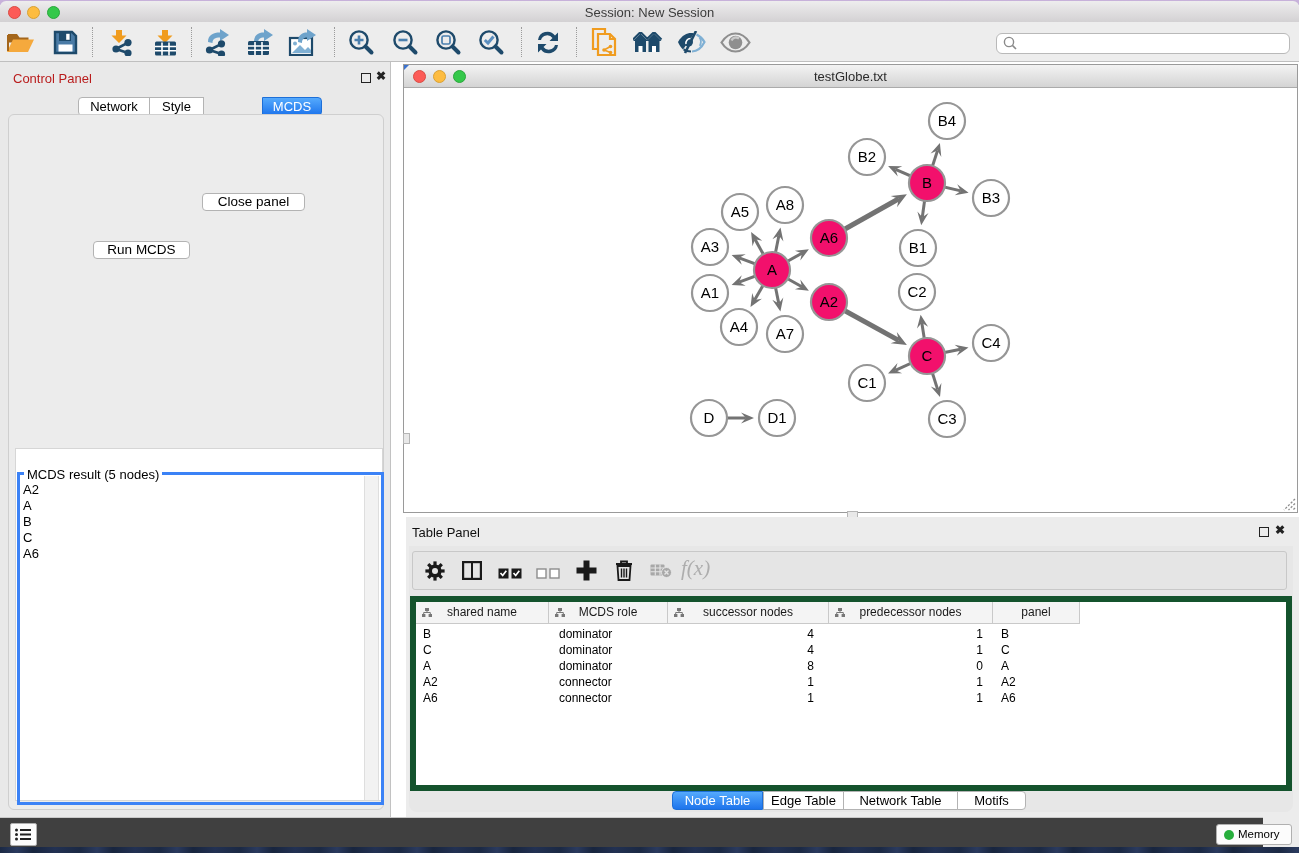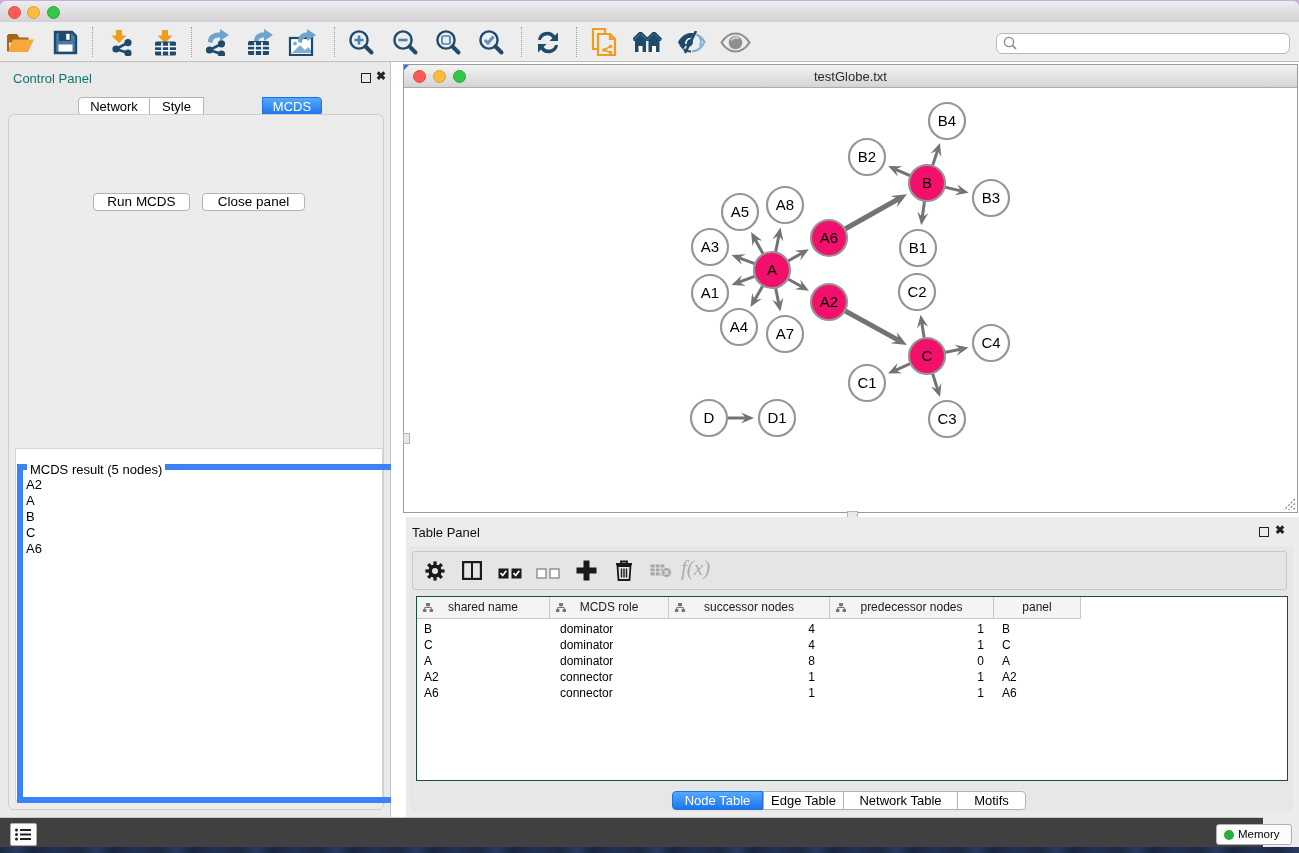--- a/index.html
+++ b/index.html
@@ -10,39 +10,39 @@
  background:linear-gradient(#eeedee,#d3d1d3);border-bottom:1px solid #acacac;
  border-radius:6px 6px 0 0;}
 .light{position:absolute;width:11px;height:11px;border-radius:50%;top:5px;}
 #titlebar .t{position:absolute;width:100%;text-align:center;top:4px;font-size:13px;color:#3c3c3c;}
 #toolbar{left:0;top:22px;width:1299px;height:39px;background:#ededed;border-bottom:1px solid #bfbfbf;}
 .sep{position:absolute;top:5px;height:30px;width:0;border-left:1px dotted #9b9b9b;}
 .ticon{position:absolute;top:8px;}
 #searchbox{position:absolute;left:996px;top:11px;width:292px;height:19px;background:#fff;
  border:1px solid #b9b9b9;border-radius:6px;}
 #leftpanel{left:0;top:62px;width:390px;height:755px;background:#e9e9e9;border-right:1px solid #c2c2c2;}
-.panhead{font-size:13px;color:#0f766e;}
+.panhead{font-size:13px;color:#b91c1c;}
 .boxicon{position:absolute;width:8px;height:8px;border:1.5px solid #222;}
 .xicon{position:absolute;font-size:12px;font-weight:bold;color:#222;}
 #tabstrip{position:absolute;left:78px;top:35px;height:19px;}
 .tab{position:absolute;top:0;height:17px;background:#fff;border:1px solid #b3b3b3;
  font-size:13px;text-align:center;line-height:17px;color:#000;}
 .tabsel{background:linear-gradient(#55aafd,#1d74ec);color:#fff;border-color:#1d6fd8;}
 #cpanel{position:absolute;left:8px;top:52px;width:374px;height:694px;background:#ececec;
  border:1px solid #cfcfcf;border-radius:6px;}
 #optlabel{position:absolute;left:0;top:23px;width:374px;text-align:center;font-size:13.5px;color:#0a0a0a;}
 #dropdown{position:absolute;left:35px;top:44px;width:309px;height:19px;background:#fff;
  border:1px solid #ababab;border-radius:5px;}
 #dropdown .dtext{position:absolute;left:11px;top:2.5px;font-size:14px;color:#000;}
 #dstep{position:absolute;right:-1px;top:-1px;width:21px;height:19px;border-radius:0 5px 5px 0;
  background:linear-gradient(#6cb4fe,#2e7ef0);border:1px solid #2a71d8;}
 .btn{position:absolute;top:78px;height:16px;background:#fff;border:1px solid #b3b3b3;border-radius:4px;
  font-size:13.5px;text-align:center;line-height:16px;color:#000;}
 #whitepanel{position:absolute;left:6px;top:333px;width:366px;height:351px;background:#fff;border:1px solid #d6d6d6;}
-#groupbox{position:absolute;left:1px;top:15px;width:361px;height:327px;border:6px solid #3b82f6;padding-left:24px;}
+#groupbox{position:absolute;left:1px;top:23px;width:361px;height:327px;border:3px solid #3b82f6;}
 #grouplabel{position:absolute;left:4px;top:-8px;background:#fff;padding:0 3px;font-size:13px;color:#000;}
 #mcdslist{position:absolute;left:3px;top:7px;font-size:13px;color:#000;line-height:16px;}
 #gscroll{position:absolute;right:2px;top:1px;width:13px;height:324px;background:#f2f2f2;
  border-left:1px solid #dedede;border-right:1px solid #dedede;}
 #statusbar{left:0;top:817px;width:1263px;height:30px;background:#404040;border-top:1px solid #c9c9c9;}
 #listbtn{position:absolute;left:10px;top:5px;width:25px;height:21px;background:#fcfcfc;
  border:1px solid #b0b0b0;border-radius:2px;}
 #membtn{position:absolute;left:1216px;top:6px;width:74px;height:19px;background:#fcfcfc;
  border:1px solid #b0b0b0;border-radius:3px;font-size:11.5px;line-height:19px;}
 #memdot{position:absolute;left:7px;top:4.5px;width:10px;height:10px;border-radius:50%;background:#27ae3c;}
@@ -51,36 +51,37 @@
 #mdi{left:391px;top:62px;width:908px;height:755px;background:#fff;}
 #netwin{left:403px;top:64px;width:893px;height:447px;border:1px solid #9a9a9a;background:#fff;}
 #nettitle{position:absolute;left:0;top:0;width:893px;height:22px;
  background:linear-gradient(#f3f3f3,#d4d4d4);border-bottom:1px solid #ababab;}
 #nettitle .t{position:absolute;width:100%;text-align:center;top:4px;font-size:13px;color:#2b2b2b;}
 #tpanel{left:406px;top:517px;width:893px;height:300px;background:#ececec;}
 #tptitle{position:absolute;left:6px;top:8px;font-size:13px;color:#101010;}
 #tpinner{position:absolute;left:3px;top:29px;width:884px;height:266px;background:#e7e7e7;border-radius:0 0 8px 8px;}
 #tptools{position:absolute;left:6px;top:34px;width:873px;height:37px;background:#e5e5e5;
  border:1px solid #c8c8c8;border-radius:3px;}
-#ttable{position:absolute;left:10px;top:79px;width:870px;height:183px;background:#fff;border:1px solid #14532d;}
+#ttable{position:absolute;left:4px;top:79px;width:870px;height:183px;background:#fff;border:6px solid #14532d;}
 .hcell{position:absolute;top:0;height:21px;background:#f4f4f4;border-right:1px solid #c9c9c9;
  border-bottom:1px solid #c9c9c9;font-size:12px;color:#1a1a1a;text-align:center;line-height:21px;}
 .hic{position:absolute;left:6px;top:6px;}
 .trow{position:absolute;font-size:12px;color:#000;height:16px;line-height:16px;}
 .num{text-align:right;}
 #btabs{position:absolute;left:266px;top:274px;height:19px;}
 .btab{position:absolute;top:0;height:17px;background:#fff;border:1px solid #b3b3b3;font-size:13px;
  text-align:center;line-height:17px;color:#000;}
 .btab.tabsel{background:linear-gradient(#55aafd,#1d74ec);color:#fff;border-color:#1d6fd8;}
 </style></head><body>
 <div class="abs" id="topstrip"></div>
 <div class="abs" id="titlebar">
  <div class="light" style="left:8px;background:#fc5b57;border:0.5px solid #d94c44;"></div>
  <div class="light" style="left:27px;background:#fdbc40;border:0.5px solid #d9a133;"></div>
  <div class="light" style="left:46.5px;background:#34c84a;border:0.5px solid #2aa73c;"></div>
+ <div class="t">Session: New Session</div>
 </div>
 <div class="abs" id="toolbar">
 <div class="sep" style="left:92px"></div>
 <div class="sep" style="left:191px"></div>
 <div class="sep" style="left:334px"></div>
 <div class="sep" style="left:521px"></div>
 <div class="sep" style="left:576px"></div>
 <div class="ticon" style="left:6px;top:9px"><svg width="31" height="25" viewBox="0 0 31 25">
 <path d="M2,3 h9 l2.5,3.5 h9 v5 h-20.5 z" fill="#a4661b"></path>
 <path d="M1,21 L7,8.5 H28 L22,21 Z" fill="#f5a93d"></path>
@@ -187,21 +188,21 @@
  <div class="panhead" style="position:absolute;left:13px;top:9px">Control Panel</div>
  <div class="boxicon" style="left:361px;top:11px"></div>
  <div class="xicon" style="left:376px;top:7px">✖</div>
  <div id="tabstrip">
   <div class="tab" style="left:0;width:70px;border-radius:4px 0 0 4px;">Network</div>
   <div class="tab" style="left:71px;width:53px;">Style</div>
   <div class="tab" style="left:117px;width:58px;margin-top:36px;">Select</div>
   <div class="tab tabsel" style="left:184px;width:58px;border-radius:0 4px 4px 0;">MCDS</div>
  </div>
  <div id="cpanel">
-  <div class="btn" style="left:84px;width:95px;">Run MCDS</div>
+  <div class="btn" style="left:84px;width:95px;margin-top:48px;">Run MCDS</div>
   <div class="btn" style="left:193px;width:101px;">Close panel</div>
   <div id="whitepanel">
    <div id="groupbox">
     <div id="grouplabel">MCDS result (5 nodes)</div>
     <div id="mcdslist">A2<br>A<br>B<br>C<br>A6</div>
     <div id="gscroll"></div>
    </div>
   </div>
  </div>
 </div>

